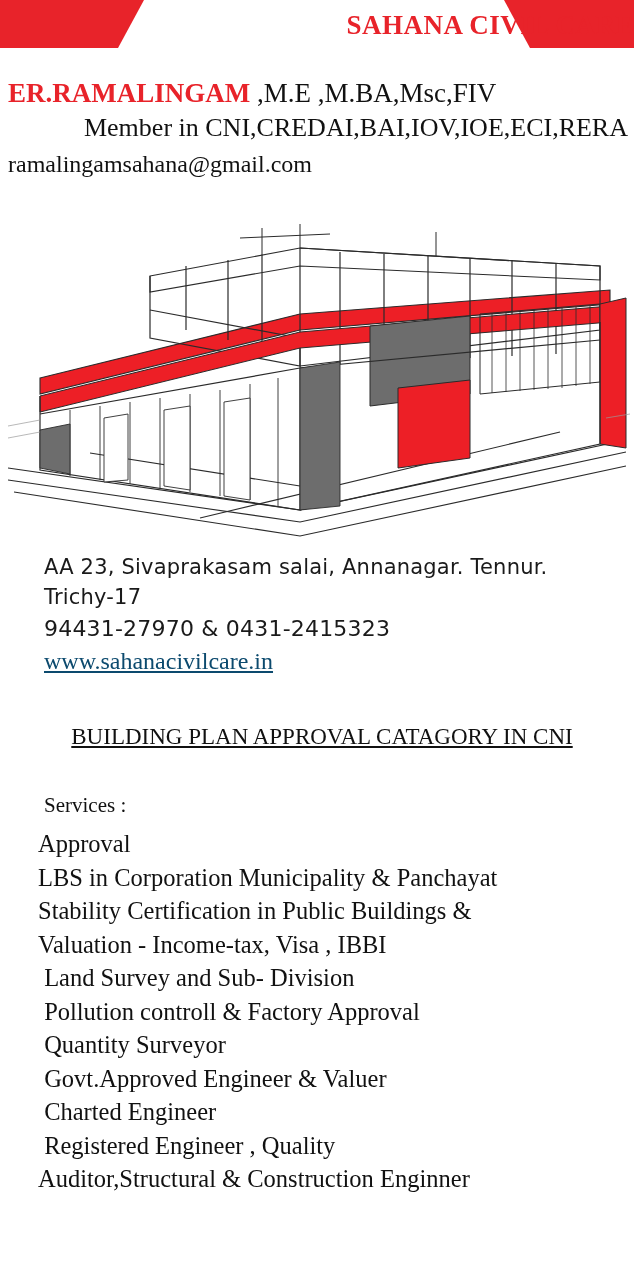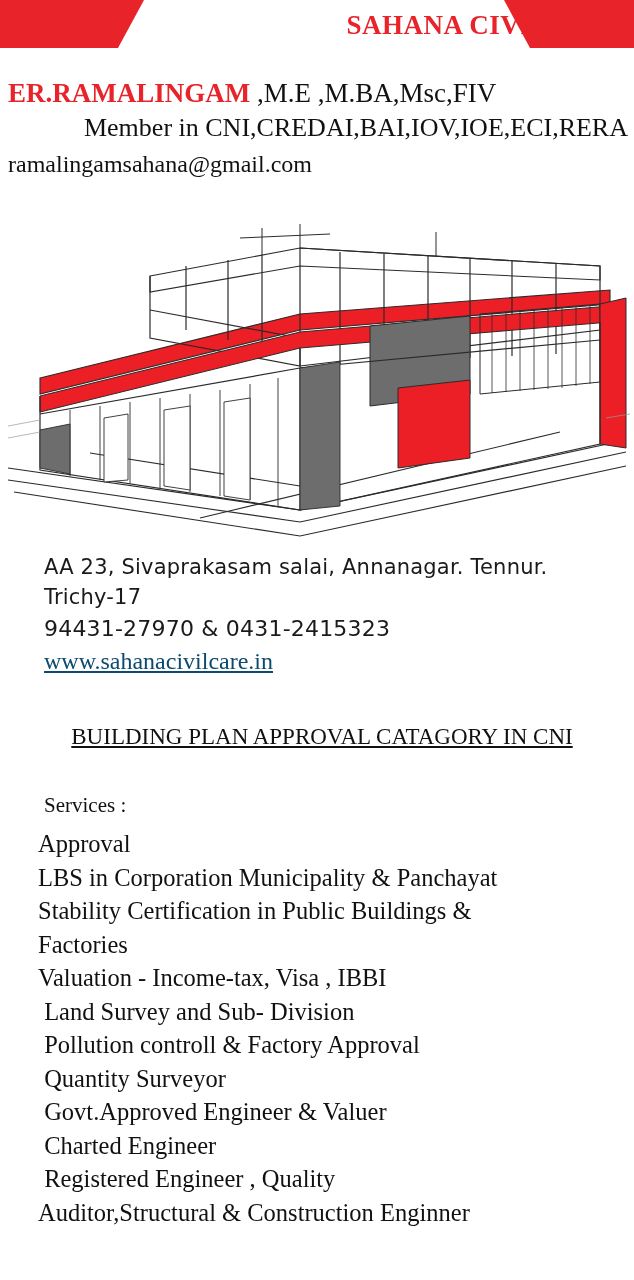--- a/index.html
+++ b/index.html
@@ -290,21 +290,20 @@
   <div class="web-line">www.sahanacivilcare.in</div>
 </div>
 
 <div class="category-heading">BUILDING PLAN APPROVAL CATAGORY IN CNI</div>
 
 <div class="services-label">Services :</div>
 <ul class="services-list">
   <li>Approval</li>
   <li>LBS in Corporation Municipality &amp; Panchayat</li>
   <li>Stability Certification in Public Buildings &amp;</li>
-  <li>Factories</li>
   <li>Valuation - Income-tax, Visa , IBBI</li>
   <li> Land Survey and Sub- Division</li>
   <li> Pollution controll &amp; Factory Approval</li>
   <li> Quantity Surveyor</li>
   <li> Govt.Approved Engineer &amp; Valuer</li>
   <li> Charted Engineer</li>
   <li> Registered Engineer , Quality</li>
   <li>Auditor,Structural &amp; Construction Enginner</li>
 </ul>
 

